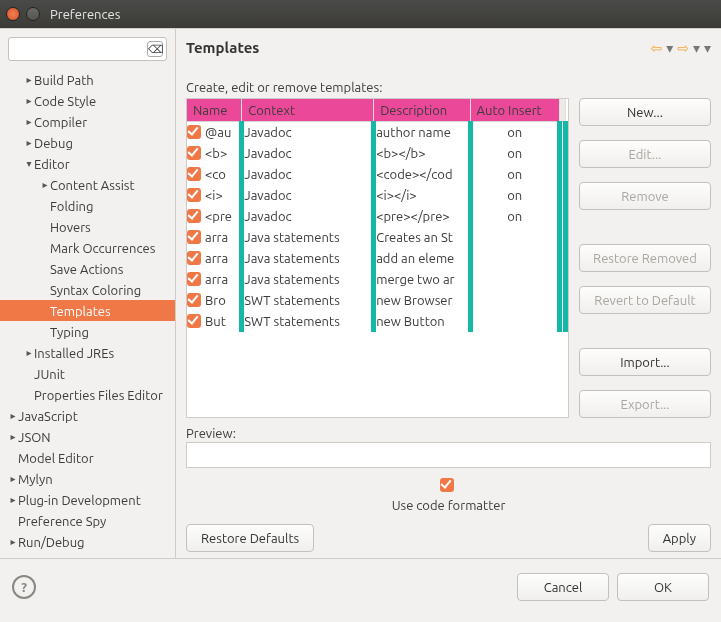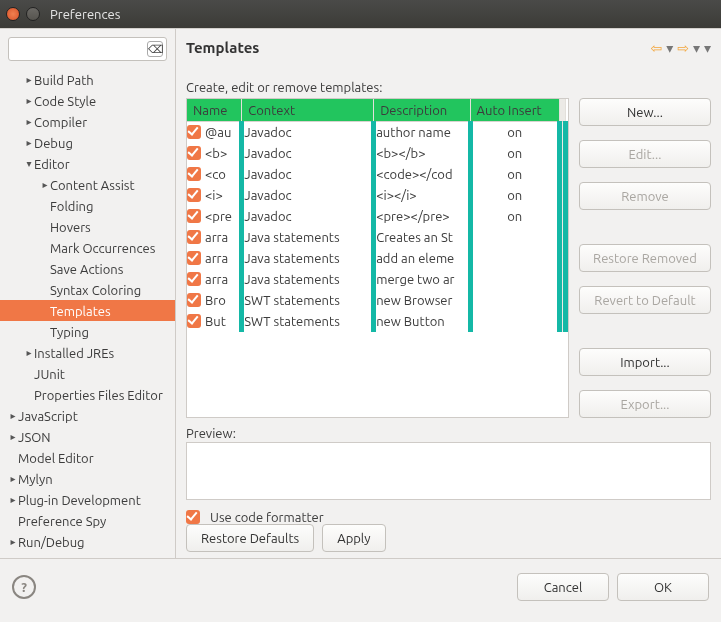--- a/index.html
+++ b/index.html
@@ -40,37 +40,37 @@
   .heading { font-size: 15px; font-weight: bold; color: #333; }
   .nav-arrows { display: flex; align-items: center; gap: 4px; }
   .nav-arrows span { font-size: 14px; line-height: 1; }
   .ar-back { color: #f3a53a; }
   .ar-fwd  { color: #f3a53a; }
   .ar-menu { font-size: 9px; color: #777; }
   .sub-label { margin-top: 24px; margin-bottom: 4px; }
   .table-zone { display: flex; gap: 10px; }
   .table-box { flex: 1; border: 1px solid #cfcbc7; background: #fff; overflow: hidden; }
   table { border-collapse: collapse; width: 100%; table-layout: fixed; font-size: 13px; }
-  th { text-align: left; font-weight: normal; background: #22c55e; border-bottom: 1px solid #d8d4cf; border-right: 1px solid #e3e0db; padding: 4px 6px; height: 22px; }
+  th { text-align: left; font-weight: normal; background: #ec4899; border-bottom: 1px solid #d8d4cf; border-right: 1px solid #e3e0db; padding: 4px 6px; height: 22px; }
   td { padding: 2px 0; height: 21px; overflow: hidden; white-space: nowrap; border-right: 5px solid #14b8a6; }
   .chk { display:inline-block; width:14px; height:14px; border-radius:3px; background:#f07746; position:relative; margin-right:4px; vertical-align:-2px; }
   .chk::after { content:""; position:absolute; left:3px; top:0px; width:4px; height:8px; border:solid #fff; border-width:0 2px 2px 0; transform:rotate(40deg); }
   .col-auto { text-align: center; }
   .btn-col { width: 132px; display:flex; flex-direction:column; gap: 14px; }
   .btn {
     height: 28px; border: 1px solid #c4c1bc; border-radius: 4px;
     background: linear-gradient(#fdfdfc,#f0efed); color:#333; font-size:13px;
     display:flex; align-items:center; justify-content:center; cursor:pointer;
   }
   .btn.disabled { color:#a9a6a1; }
   .scroll-hint { width:6px; background:#eceae6; border-left:1px solid #d8d4cf; }
   .preview-label { margin-top: 8px; }
   .preview-box { border:1px solid #cfcbc7; background:#fff; height: 86px; margin-top:2px; }
-  .formatter-row { display:flex; align-items:center; gap:6px; margin-top:10px; }
-  .footer1 { display:flex; justify-content:flex-start; gap:8px; }
+  .formatter-row { display:flex; align-items:center; gap:6px; margin-top:10px;flex-direction:column; }
+  .footer1 { display:flex; justify-content:space-between; gap:8px; margin-top:12px; }
   .footer1 .btn { width: auto; padding: 0 14px; }
   .global-footer {
     height: 56px; border-top: 1px solid #cfcbc7; display:flex; align-items:center;
     justify-content:space-between; padding: 0 12px;
   }
   .help {
     width:24px; height:24px; border:2px solid #8a8681; border-radius:12px; color:#8a8681;
     display:flex; align-items:center; justify-content:center; font-weight:bold;
   }
   .global-footer .btns { display:flex; gap:8px; }

